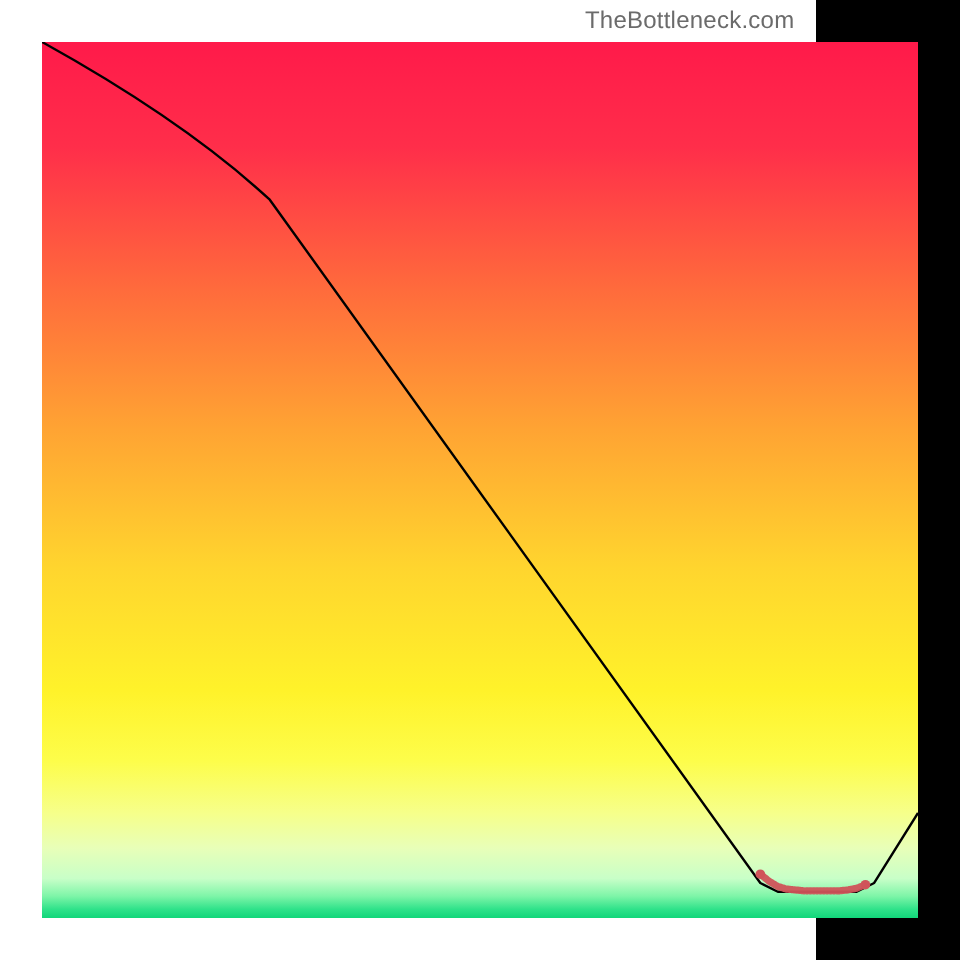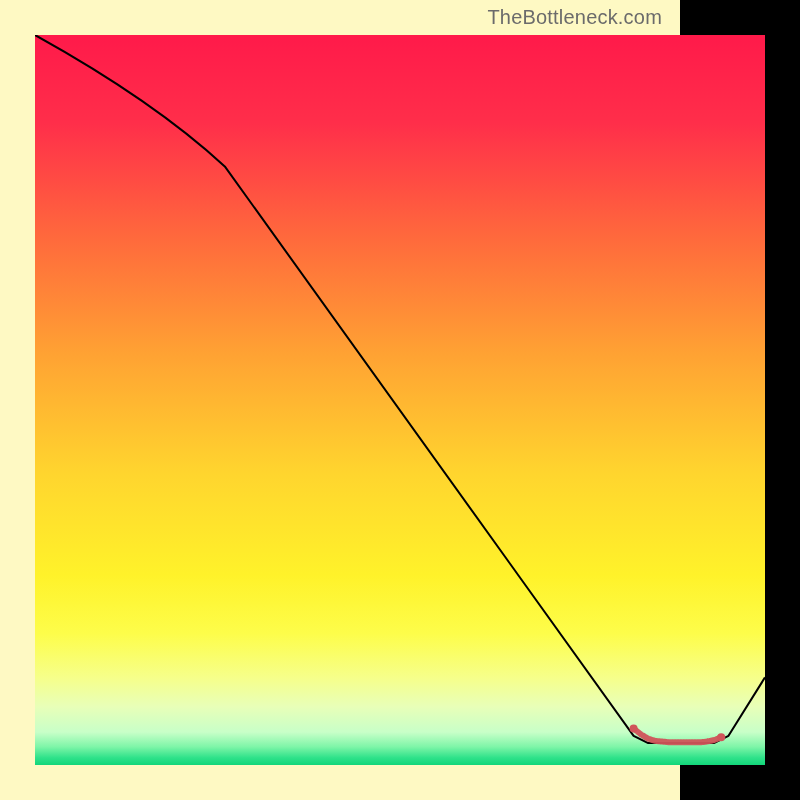--- a/index.html
+++ b/index.html
@@ -8,21 +8,21 @@
     width: 800px;
     height: 800px;
     background: #000;
     overflow: hidden;
     font-family: Arial, Helvetica, sans-serif;
   }
   .stage {
     position: relative;
     width: 680px;
     height: 800px;
-    background: #fef9c3;
+    background: #ffffff;
   }
   .plot {
     position: absolute;
     left: 35px;
     top: 35px;
     width: 730px;
     height: 730px;
   }
   .gradient {
     position: absolute;

